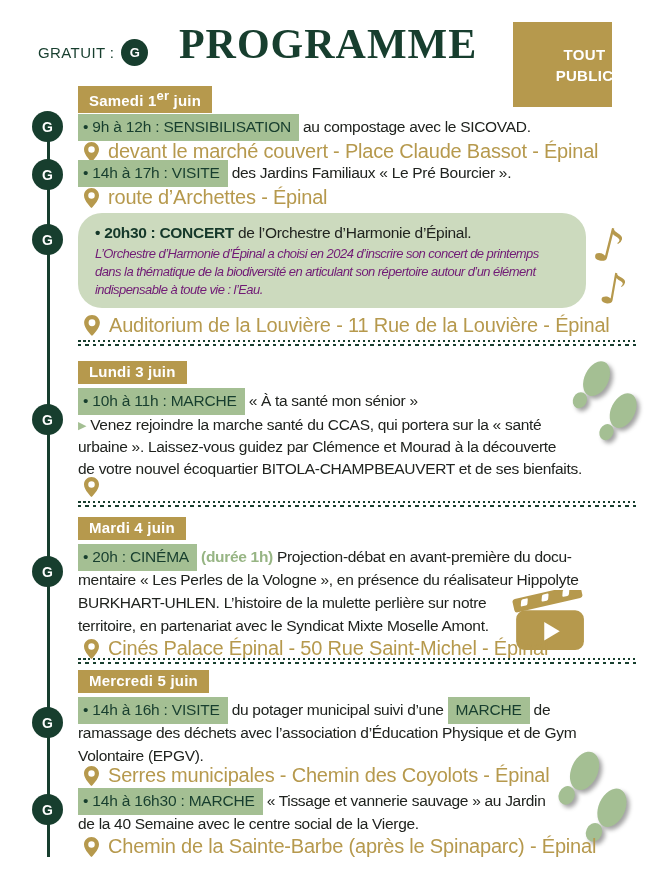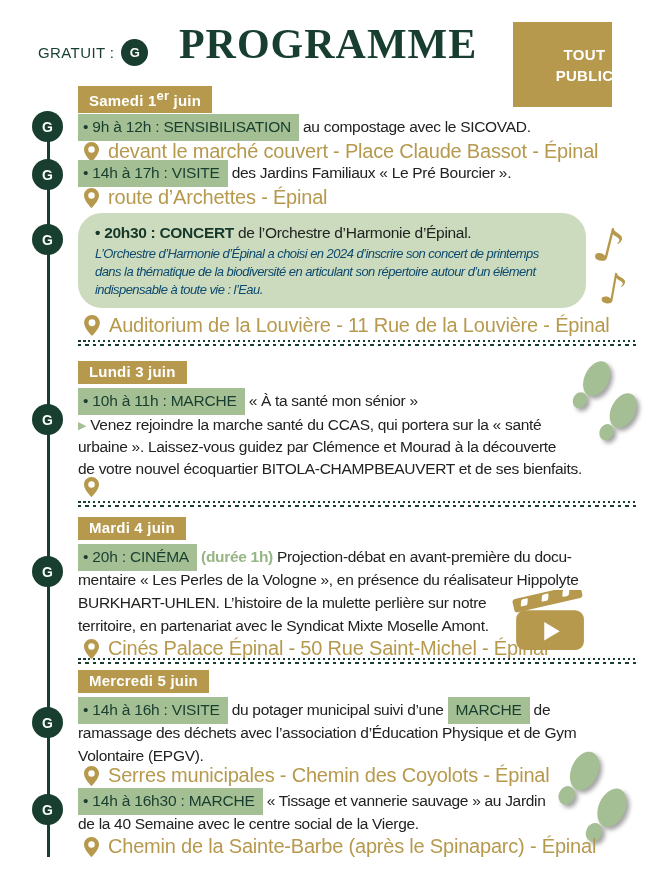--- a/index.html
+++ b/index.html
@@ -53,21 +53,21 @@
     background-image:
       repeating-linear-gradient(90deg,var(--dg) 0 2.5px,transparent 2.5px 5px),
       repeating-linear-gradient(90deg,var(--dg) 0 3.5px,transparent 3.5px 7.5px);
     background-size:100% 2px,100% 2px;background-position:0 0,0 4px;background-repeat:no-repeat;}
   
   .concert-box{position:absolute;left:78px;top:213px;width:508px;height:95px;
     background:var(--sage-light);border-radius:24px;padding:11px 16px 10px 17px;}
   .concert-head{font-size:15.5px;letter-spacing:-0.3px;margin-bottom:3px;white-space:nowrap;}
   .bold-head{color:#15382a;font-weight:bold;}
   .concert-desc{font-style:italic;font-size:13px;line-height:18px;letter-spacing:-0.55px;
-    color:#0c4a6e;white-space:nowrap;}
+    color:#701a75;white-space:nowrap;}
   
   .bar-s1{top:86px}.bar-s2{top:361px}.bar-s3{top:517px}.bar-s4{top:670px}
   .ev-s1e1{top:114px}.loc-s1e1{top:140px}.ev-s1e2{top:160px}.loc-s1e2{top:186px}
   .loc-concert{top:314px}.sep1{top:340px}
   .ev-l1{top:388px}.d-l1a{top:413px}.d-l1b{top:435px}.d-l1c{top:457px}.loc-l1{top:477px}.sep2{top:501px}
   .ev-m1{top:544px}.d-m1a{top:568px}.d-m1b{top:591px}.d-m1c{top:614px}.loc-m1{top:637px}.sep3{top:658px}
   .ev-w1{top:697px}.d-w1a{top:721px}.d-w1b{top:744px}.loc-w1{top:764px}
   .ev-w2{top:788px}.d-w2a{top:812px}.loc-w2{top:835px}
   
   .music-note{position:absolute;color:var(--gold);font-family:"DejaVu Sans",sans-serif;z-index:3;}

